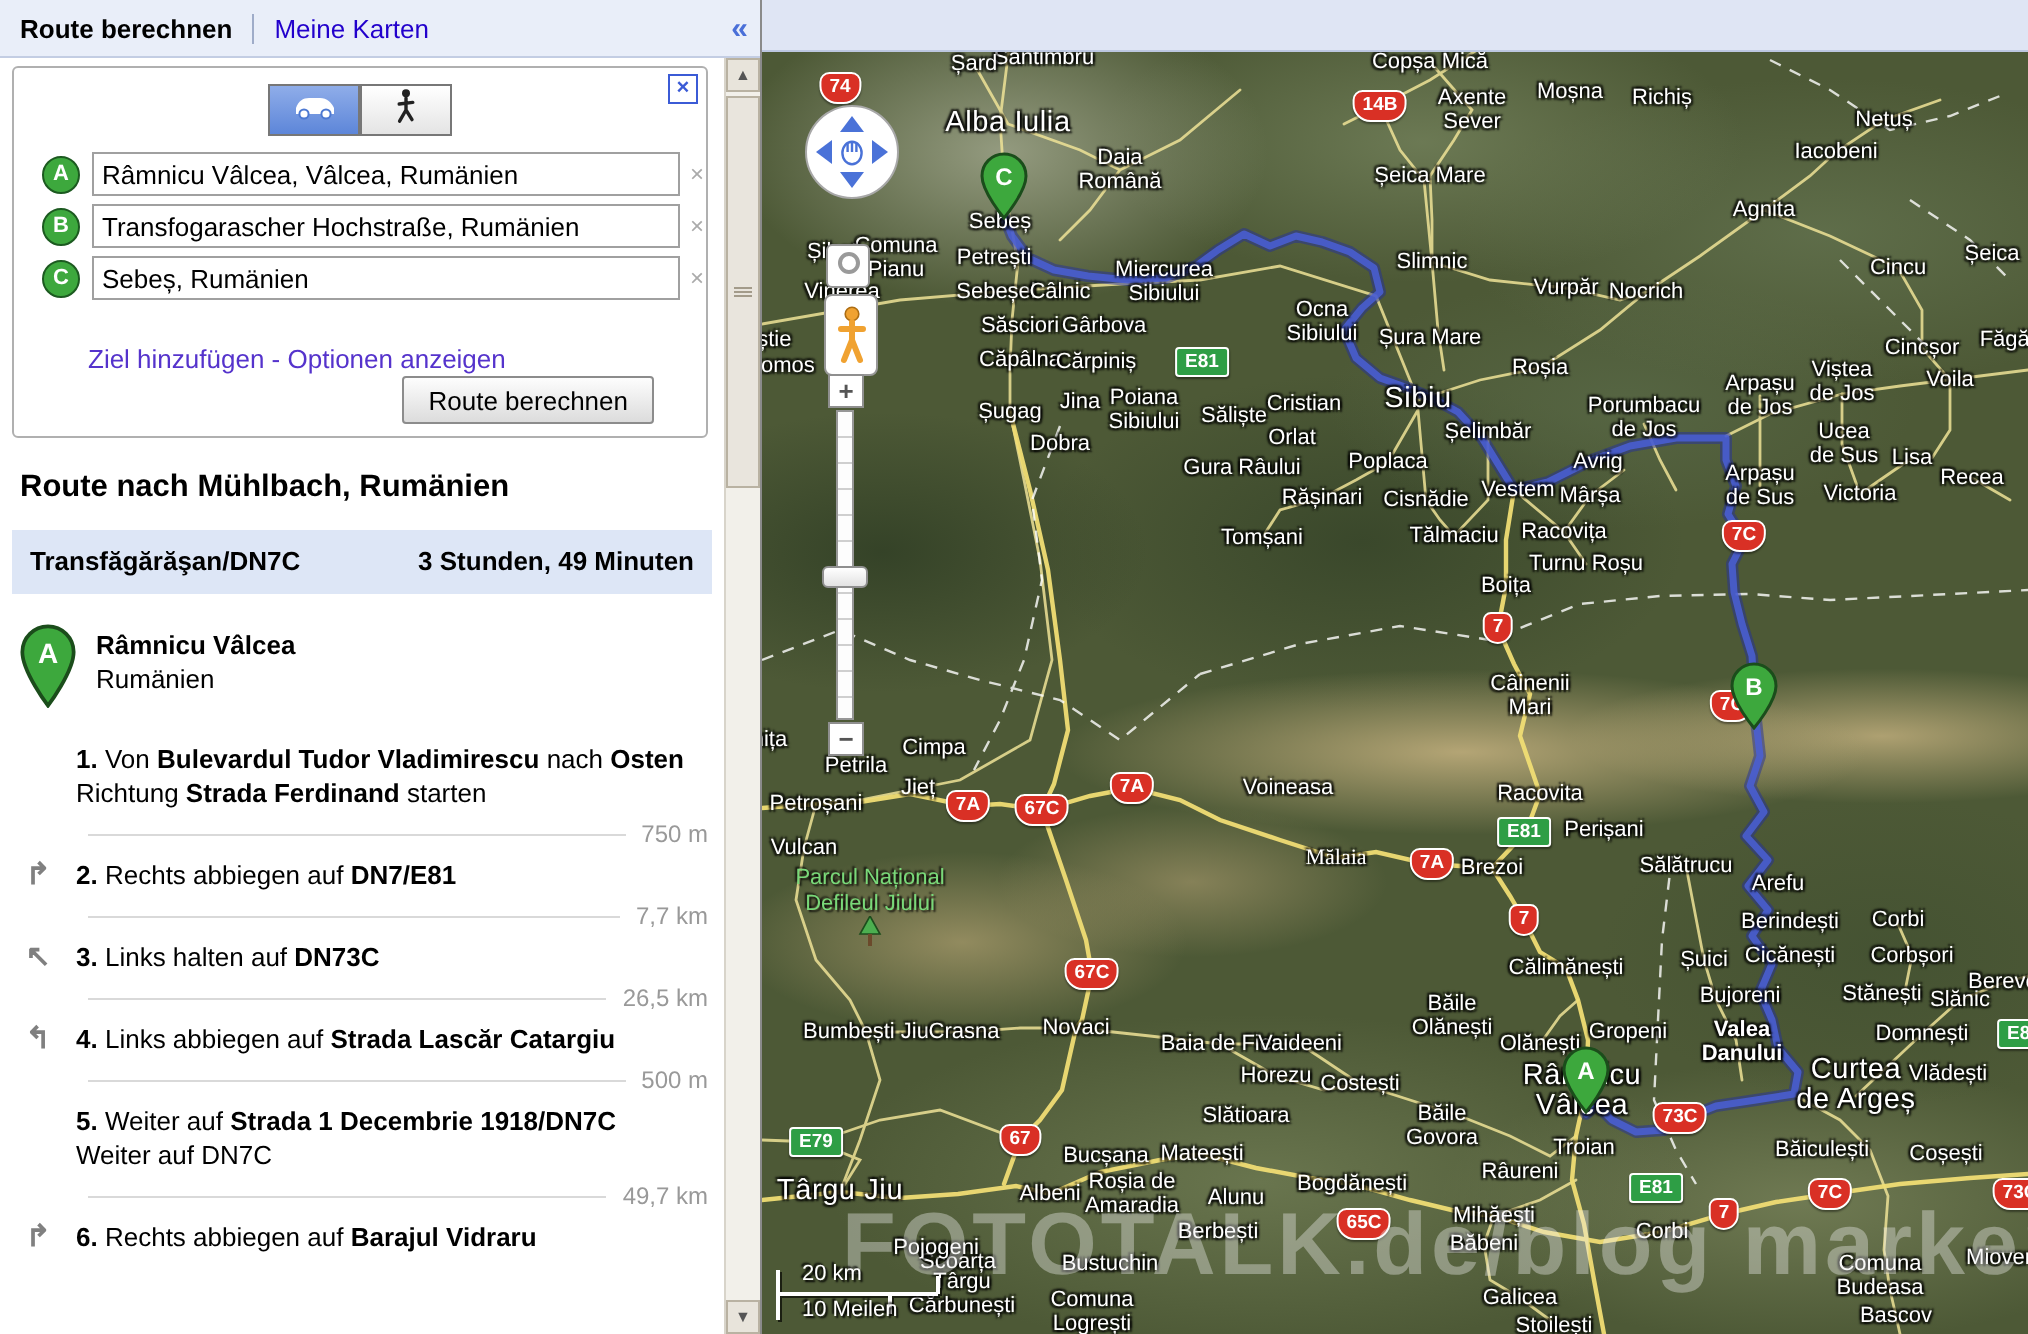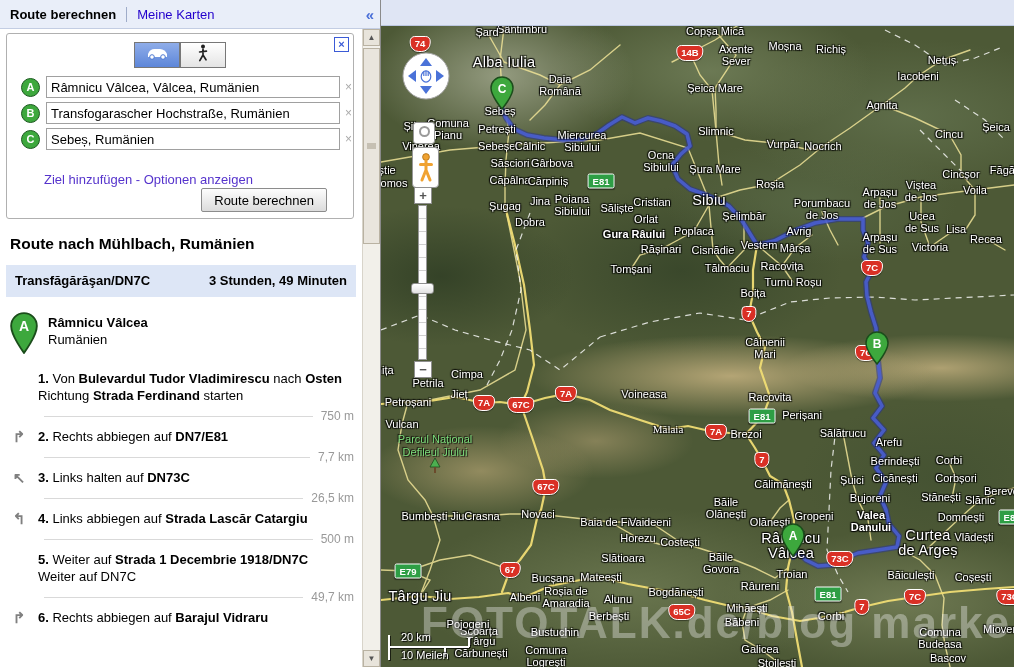--- a/index.html
+++ b/index.html
@@ -350,21 +350,21 @@
       <div class="mlabel" style="left: 568px; top: 134px;">Cincu</div>
       <div class="mlabel" style="left: 615px; top: 127px;">Șeica</div>
       <div class="mlabel" style="left: 580px; top: 174px;">Cincșor</div>
       <div class="mlabel" style="left: 629px; top: 170px;">Făgăraș</div>
       <div class="mlabel" style="left: 594px; top: 190px;">Voila</div>
       <div class="mlabel" style="left: 389px; top: 184px;">Roșia</div>
       <div class="mlabel mbig" style="left: 328px; top: 200px;">Sibiu</div>
       <div class="mlabel" style="left: 271px; top: 202px;">Cristian</div>
       <div class="mlabel" style="left: 236px; top: 208px;">Săliște</div>
       <div class="mlabel" style="left: 265px; top: 219px;">Orlat</div>
-      <div class="mlabel" style="left: 253px; top: 234px; font-weight: bold;">Gura Râului</div>
+      <div class="mlabel" style="left: 240px; top: 234px;">Gura Râului</div>
       <div class="mlabel" style="left: 313px; top: 231px;">Poplaca</div>
       <div class="mlabel" style="left: 363px; top: 216px;">Șelimbăr</div>
       <div class="mlabel" style="left: 280px; top: 249px;">Rășinari</div>
       <div class="mlabel" style="left: 332px; top: 250px;">Cisnădie</div>
       <div class="mlabel" style="left: 250px; top: 269px;">Tomșani</div>
       <div class="mlabel" style="left: 346px; top: 268px;">Tălmaciu</div>
       <div class="mlabel" style="left: 378px; top: 245px;">Vestem</div>
       <div class="mlabel" style="left: 418px; top: 231px;">Avrig</div>
       <div class="mlabel" style="left: 414px; top: 248px;">Mârșa</div>
       <div class="mlabel" style="left: 401px; top: 266px;">Racovița</div>

